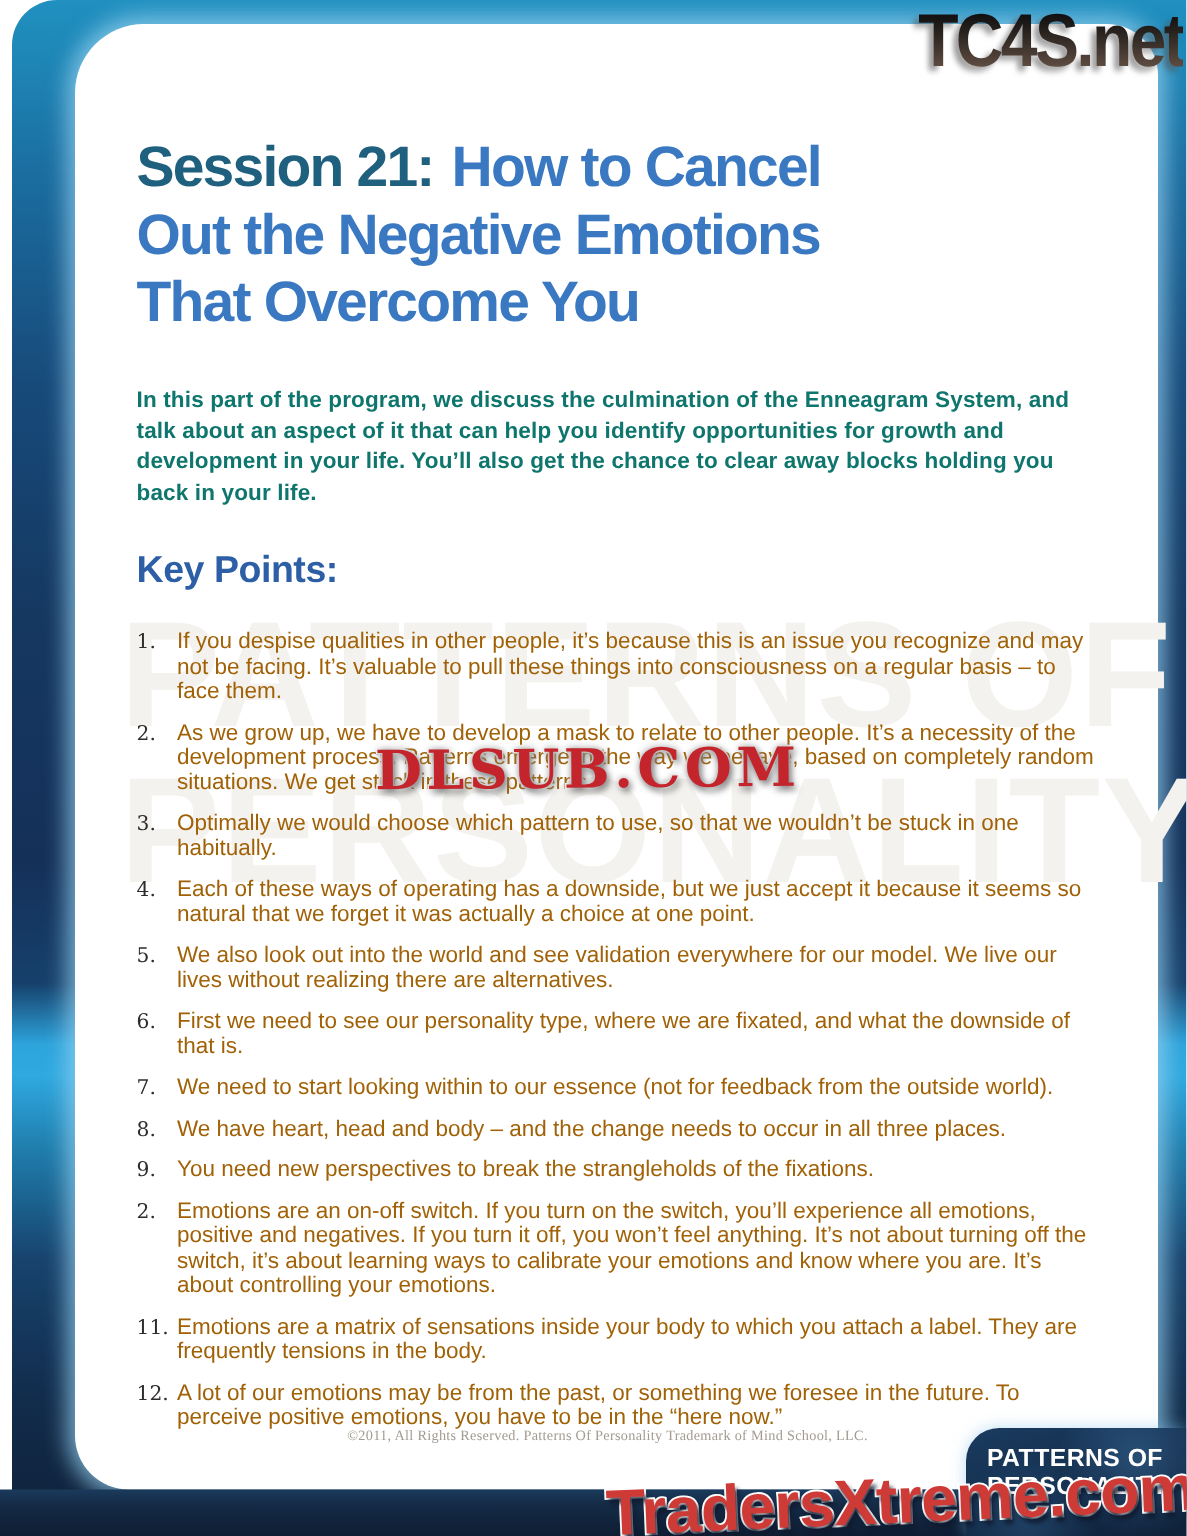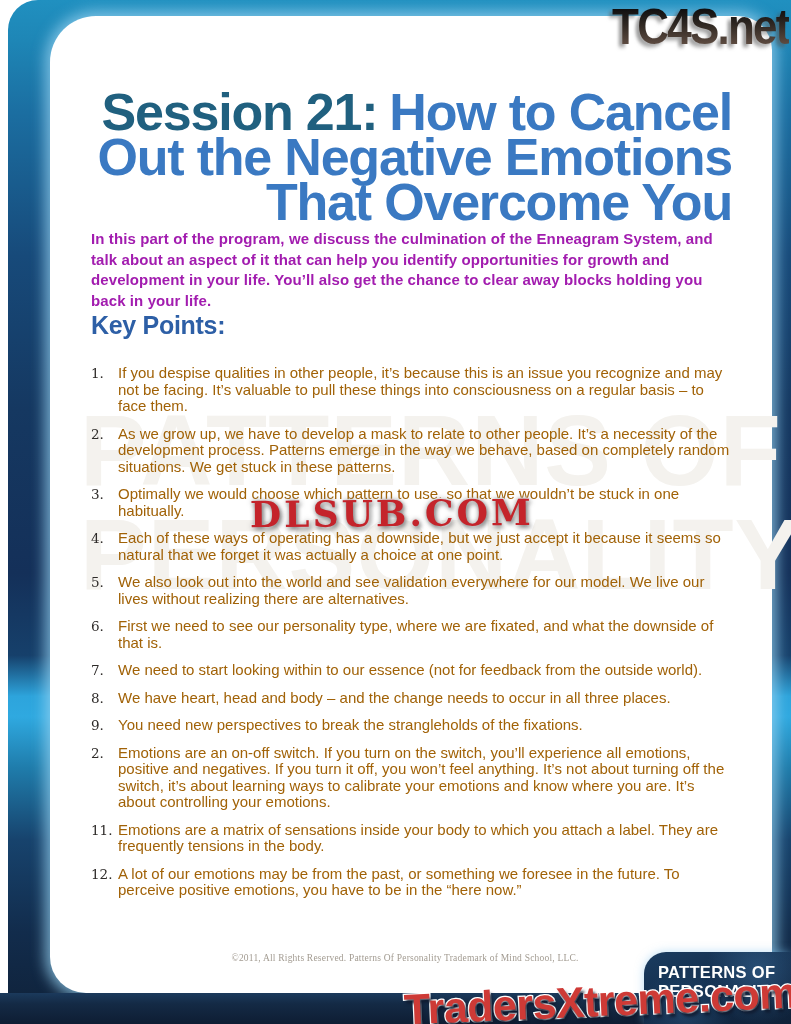--- a/index.html
+++ b/index.html
@@ -25,29 +25,29 @@
     position:absolute;left:50px;top:16px;width:722px;height:977px;z-index:1;
     background:#ffffff;border-radius:46px 34px 0 36px;
     box-shadow:0 0 14px 5px rgba(150,210,240,.75);
   }
   .bg-mark{
     position:absolute;left:30px;top:382px;z-index:0;white-space:nowrap;
     font-size:100px;line-height:104px;font-weight:800;letter-spacing:1px;
     color:#f4f2ee;user-select:none;
   }
   .content{position:relative;z-index:1;padding:74px 40px 0 41px;}
-  .title{font-weight:bold;font-size:52px;line-height:45px;letter-spacing:-1.2px;text-align:right;}
+  .title{font-weight:bold;font-size:38px;line-height:45px;letter-spacing:-1.2px;}
   .t-prefix{color:#20607f;}
   .t-rest{color:#3a79c2;margin-left:12px;}
   .t-main{color:#3a79c2;}
   .intro{
-    margin-top:4px;max-width:644px;
-    font-size:15px;font-weight:bold;line-height:20.5px;color:#a21caf;letter-spacing:.1px;
+    margin-top:32px;max-width:644px;
+    font-size:15px;font-weight:bold;line-height:20.5px;color:#0f766e;letter-spacing:.1px;
   }
-  .kp-heading{font-size:25px;font-weight:bold;color:#2d5fa6;letter-spacing:-.3px;}
+  .kp-heading{margin-top:27px;font-size:25px;font-weight:bold;color:#2d5fa6;letter-spacing:-.3px;}
   .kp-list{margin-top:25px;}
   .kp-item{display:flex;margin-bottom:11px;max-width:660px;}
   .kp-num{
     flex:0 0 27px;font-family:"DejaVu Serif",serif;
     font-size:13.5px;line-height:16.5px;color:#2e2b29;
   }
   .kp-text{font-size:15px;line-height:16.5px;color:#a16207;}
   .footer{
     position:absolute;left:0;right:12px;bottom:30px;z-index:1;text-align:center;
     font-family:"Liberation Serif",serif;font-size:9.5px;color:#a29b91;letter-spacing:.2px;

